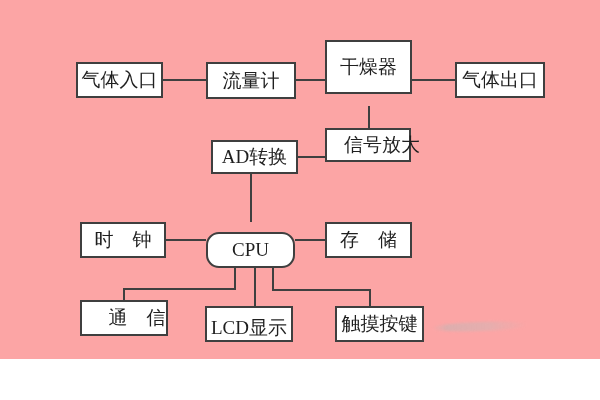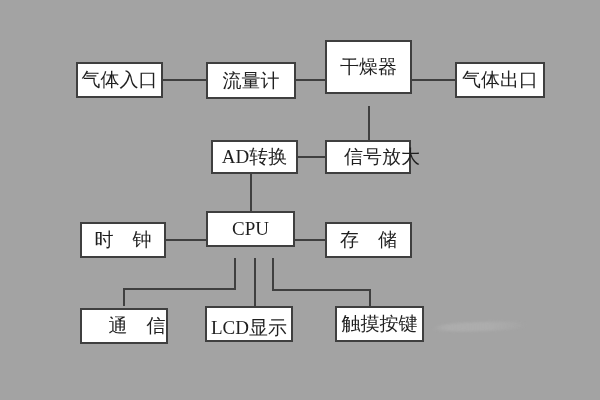--- a/index.html
+++ b/index.html
@@ -3,22 +3,22 @@
 <meta charset="utf-8">
 <style>
   html, body {
     margin: 0;
     padding: 0;
     background: #ffffff;
   }
   #canvas {
     position: relative;
     width: 600px;
-    height: 400px;
-    background: #a3a3a3;
+    height: 359px;
+    background: #fca5a5;
     overflow: hidden;
     font-family: "Liberation Serif", "DejaVu Serif", serif;
   }
   .node {
     position: absolute;
     box-sizing: border-box;
     border: 2px solid #3f3f3f;
     background: #ffffff;
     color: #1f1f1f;
     font-size: 19px;
@@ -35,25 +35,25 @@
     position: absolute;
     background: #3f3f3f;
     z-index: 1;
   }
   
   .n-gas-inlet        { left: 76px;  top: 62px;  width: 87px; height: 36px; }
   .n-flow-meter       { left: 206px; top: 62px;  width: 90px; height: 37px; align-items: center; }
   .n-dryer-sensor     { left: 325px; top: 40px;  width: 87px; height: 54px; }
   .n-gas-outlet       { left: 455px; top: 62px;  width: 90px; height: 36px; }
   .n-ad-converter     { left: 211px; top: 140px; width: 87px; height: 34px; font-family: Liberation Serif, serif; }
-  .n-signal-amplifier { left: 325px; top: 140px; width: 86px; height: 34px; padding-left: 28px; }
+  .n-signal-amplifier { left: 325px; top: 128px; width: 86px; height: 34px; padding-left: 28px; }
   .n-clock            { left: 80px;  top: 222px; width: 86px; height: 36px; justify-content: center; }
-  .n-cpu              { left: 206px; top: 211px; width: 89px; height: 36px; }
+  .n-cpu              { left: 206px; top: 232px; width: 89px; height: 36px; border-radius: 13px; }
   .n-storage          { left: 325px; top: 222px; width: 87px; height: 36px; }
-  .n-communication    { left: 80px;  top: 308px; width: 88px; height: 36px; padding-left: 26px; }
+  .n-communication    { left: 80px;  top: 300px; width: 88px; height: 36px; padding-left: 26px; }
   .n-lcd-display      { left: 205px; top: 306px; width: 88px; height: 36px; justify-content: flex-end; }
   .n-touch-keys       { left: 335px; top: 306px; width: 89px; height: 36px; align-items: center; }
   .watermark {
     position: absolute;
     left: 432px;
     top: 322px;
     width: 96px;
     height: 9px;
     background: linear-gradient(90deg, rgba(190,190,190,0) 0%, rgba(185,185,185,0.45) 15%, rgba(190,190,190,0.35) 60%, rgba(200,200,200,0) 100%);
     border-radius: 50%;

